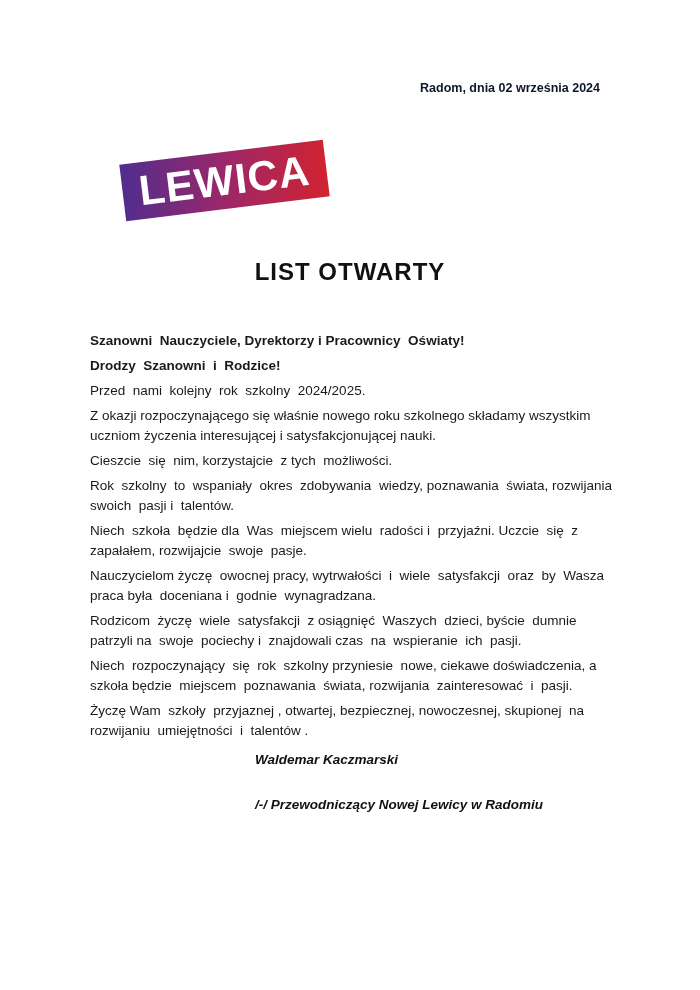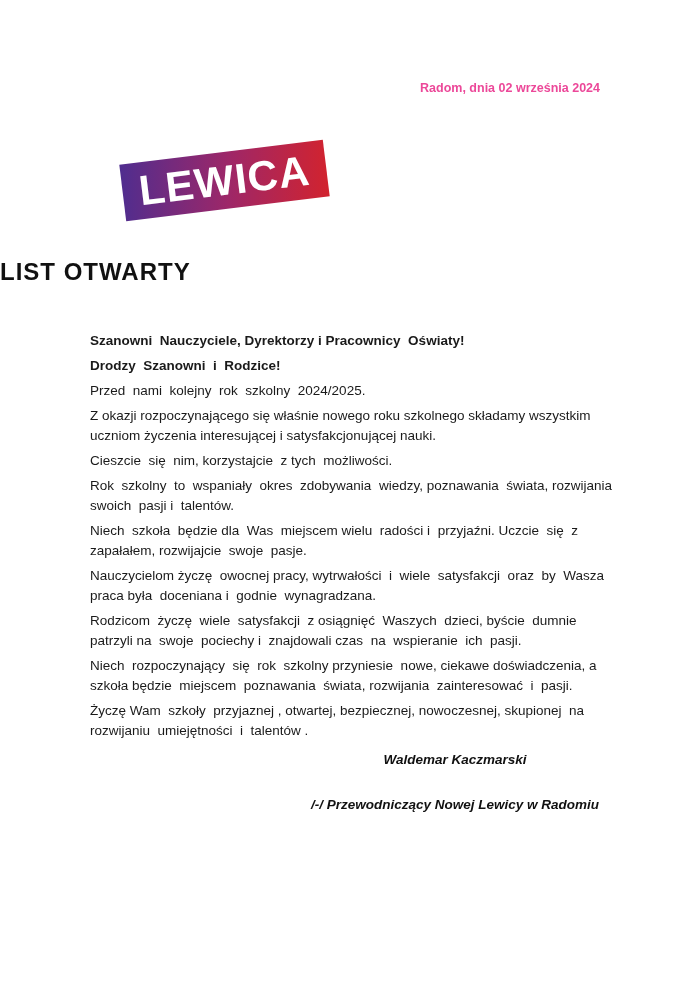--- a/index.html
+++ b/index.html
@@ -15,21 +15,21 @@
     overflow: hidden;
     font-family: "Liberation Sans", "DejaVu Sans", sans-serif;
     color: #1a1a1a;
   }
   .dateline {
     padding-top: 80px;
     padding-right: 100px;
     text-align: right;
     font-size: 12.5px;
     font-weight: bold;
-    color: #ec4899;
+    color: #0f172a;
     line-height: 16px;
   }
   .logo-area {
     margin-top: 46px;
     height: 80px;
     position: relative;
   }
   .logo-banner {
     position: absolute;
     left: 122px;
@@ -47,20 +47,21 @@
   .logo-text {
     color: #ffffff;
     font-weight: bold;
     font-size: 42px;
     letter-spacing: 1px;
     line-height: 1;
     user-select: none;
   }
   .letter-title {
     margin-top: 36px;
+    text-align: center;
     font-size: 24px;
     font-weight: bold;
     letter-spacing: 1px;
     color: #111111;
     line-height: 28px;
   }
   .body-text {
     margin-top: 45px;
     margin-left: 82px;
     width: 544px;
@@ -73,21 +74,21 @@
     text-align: left;
     white-space: pre-wrap;
   }
   .body-text p.bold {
     font-weight: bold;
   }
   .signature {
     margin-top: 10px;
     margin-left: 255px;
     width: 400px;
-    text-align: center;
+    text-align: left;
     font-style: italic;
     font-weight: bold;
     color: #111111;
   }
   .signature .sig-name {
     font-size: 13.5px;
     line-height: 18px;
   }
   .signature .sig-role {
     margin-top: 27px;

